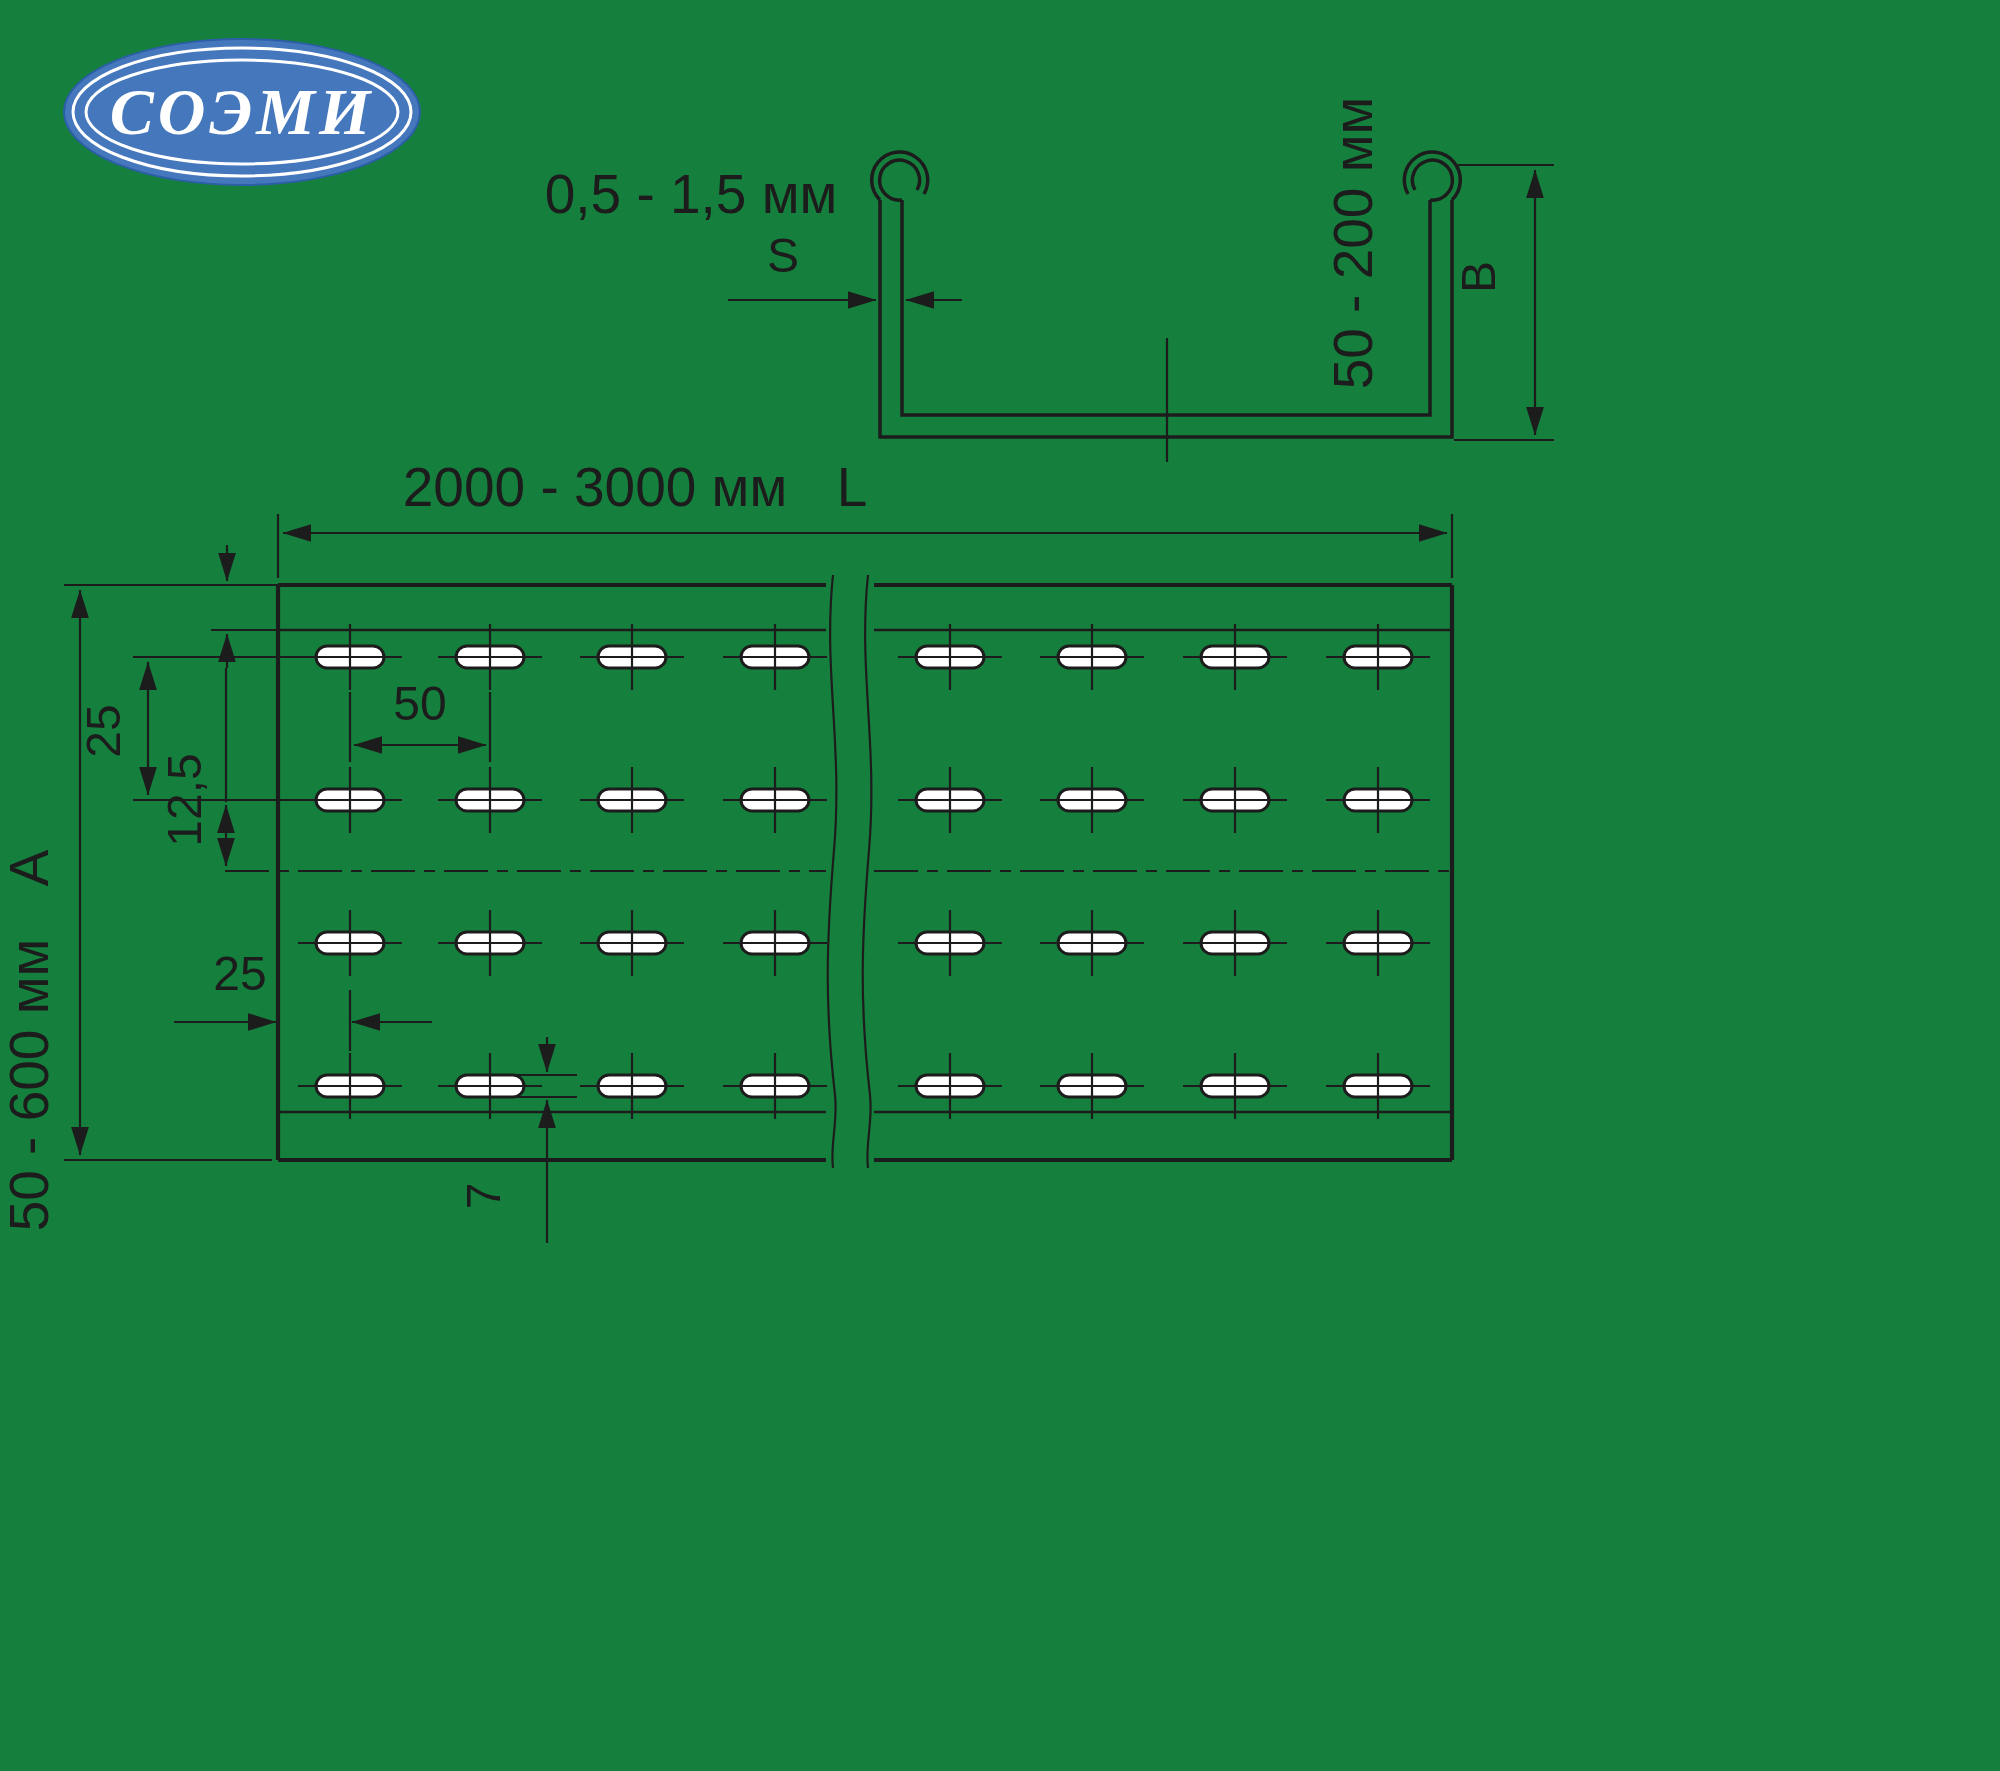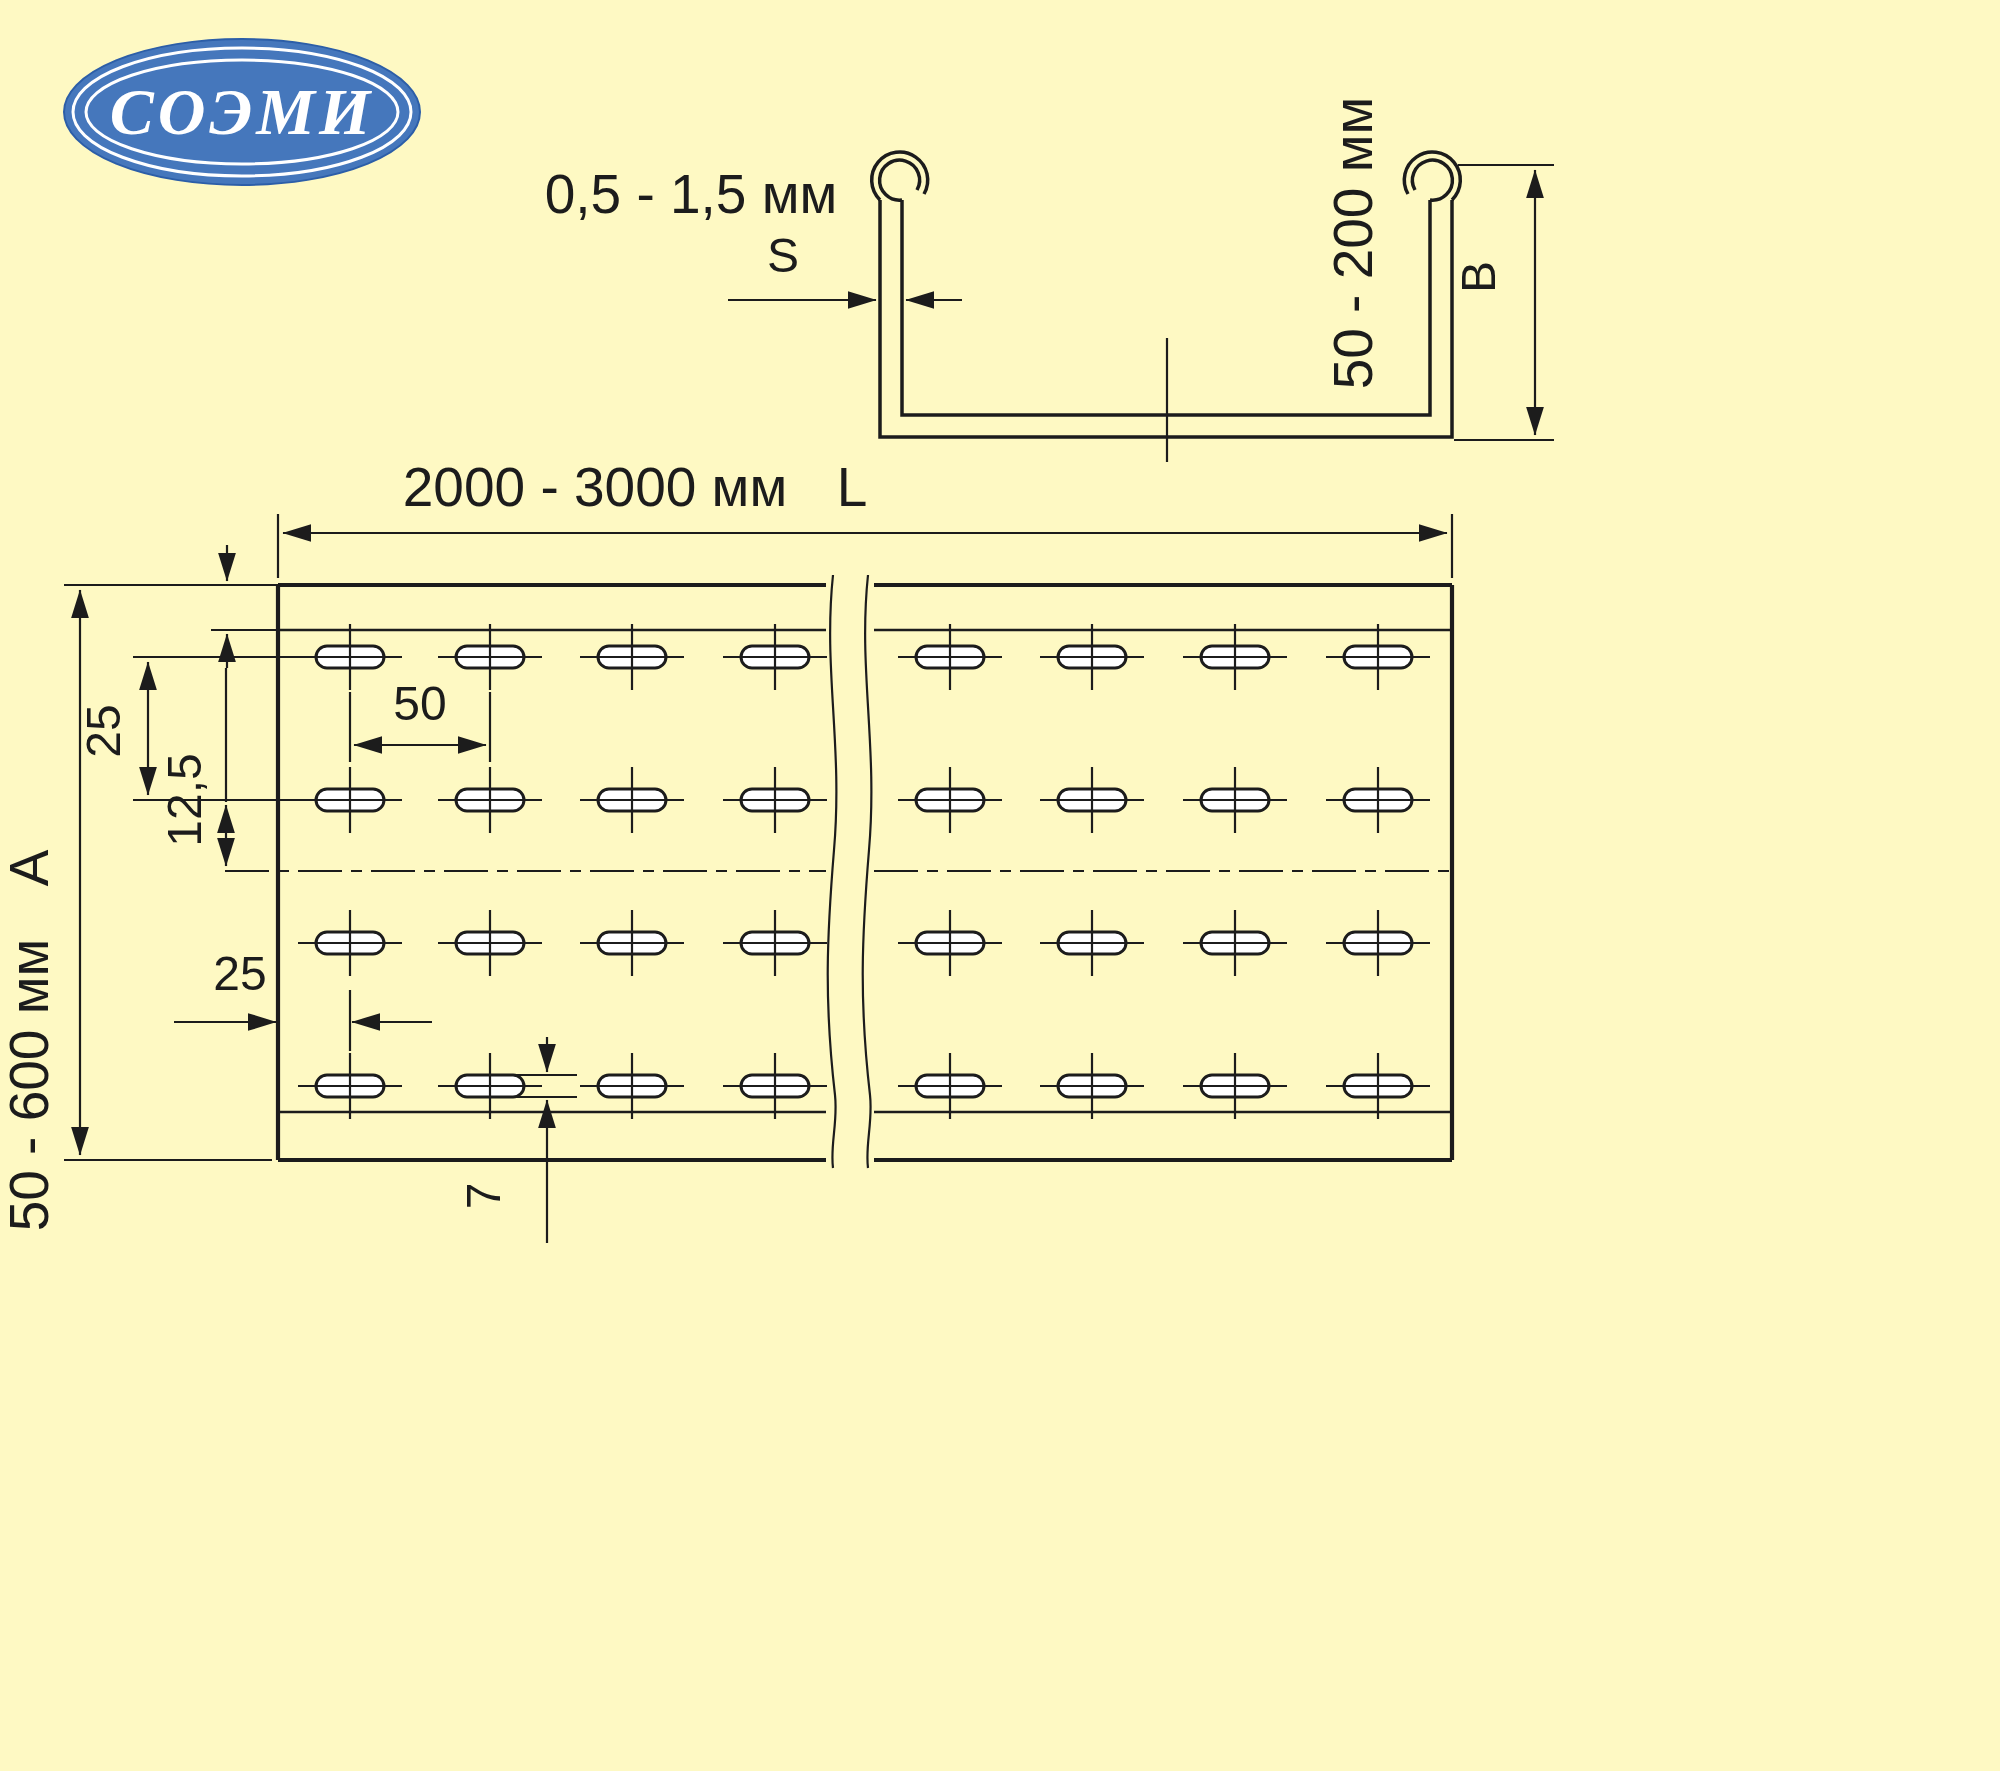--- a/index.html
+++ b/index.html
@@ -1,16 +1,16 @@
 <!DOCTYPE html>
 <html><head>
 <meta charset="utf-8">
 <style>
   html,body{margin:0;padding:0;background:#ffffff;}
-  .canvas{position:relative;width:2000px;height:1771px;background:#fef9c3;overflow:hidden;
+  .canvas{position:relative;width:2000px;height:1771px;background:#15803d;overflow:hidden;
           font-family:"Liberation Sans",sans-serif;}
   svg{display:block;}
   .thick{stroke:#1c1c1c;stroke-width:4.2;fill:none;}
   .med{stroke:#1c1c1c;stroke-width:3.5;fill:none;}
   .flange{stroke:#1c1c1c;stroke-width:2.6;fill:none;}
   .thin{stroke:#1c1c1c;stroke-width:2.2;fill:none;}
   .axis{stroke:#1c1c1c;stroke-width:2.2;fill:none;stroke-dasharray:44 9 11 9;}
   .slot{fill:#ffffff;stroke:#1c1c1c;stroke-width:3;}
   .dim-lg{font-family:"Liberation Sans",sans-serif;font-size:55px;fill:#1c1c1c;}
   .dim-num{font-family:"Liberation Sans",sans-serif;font-size:48px;fill:#1c1c1c;}

